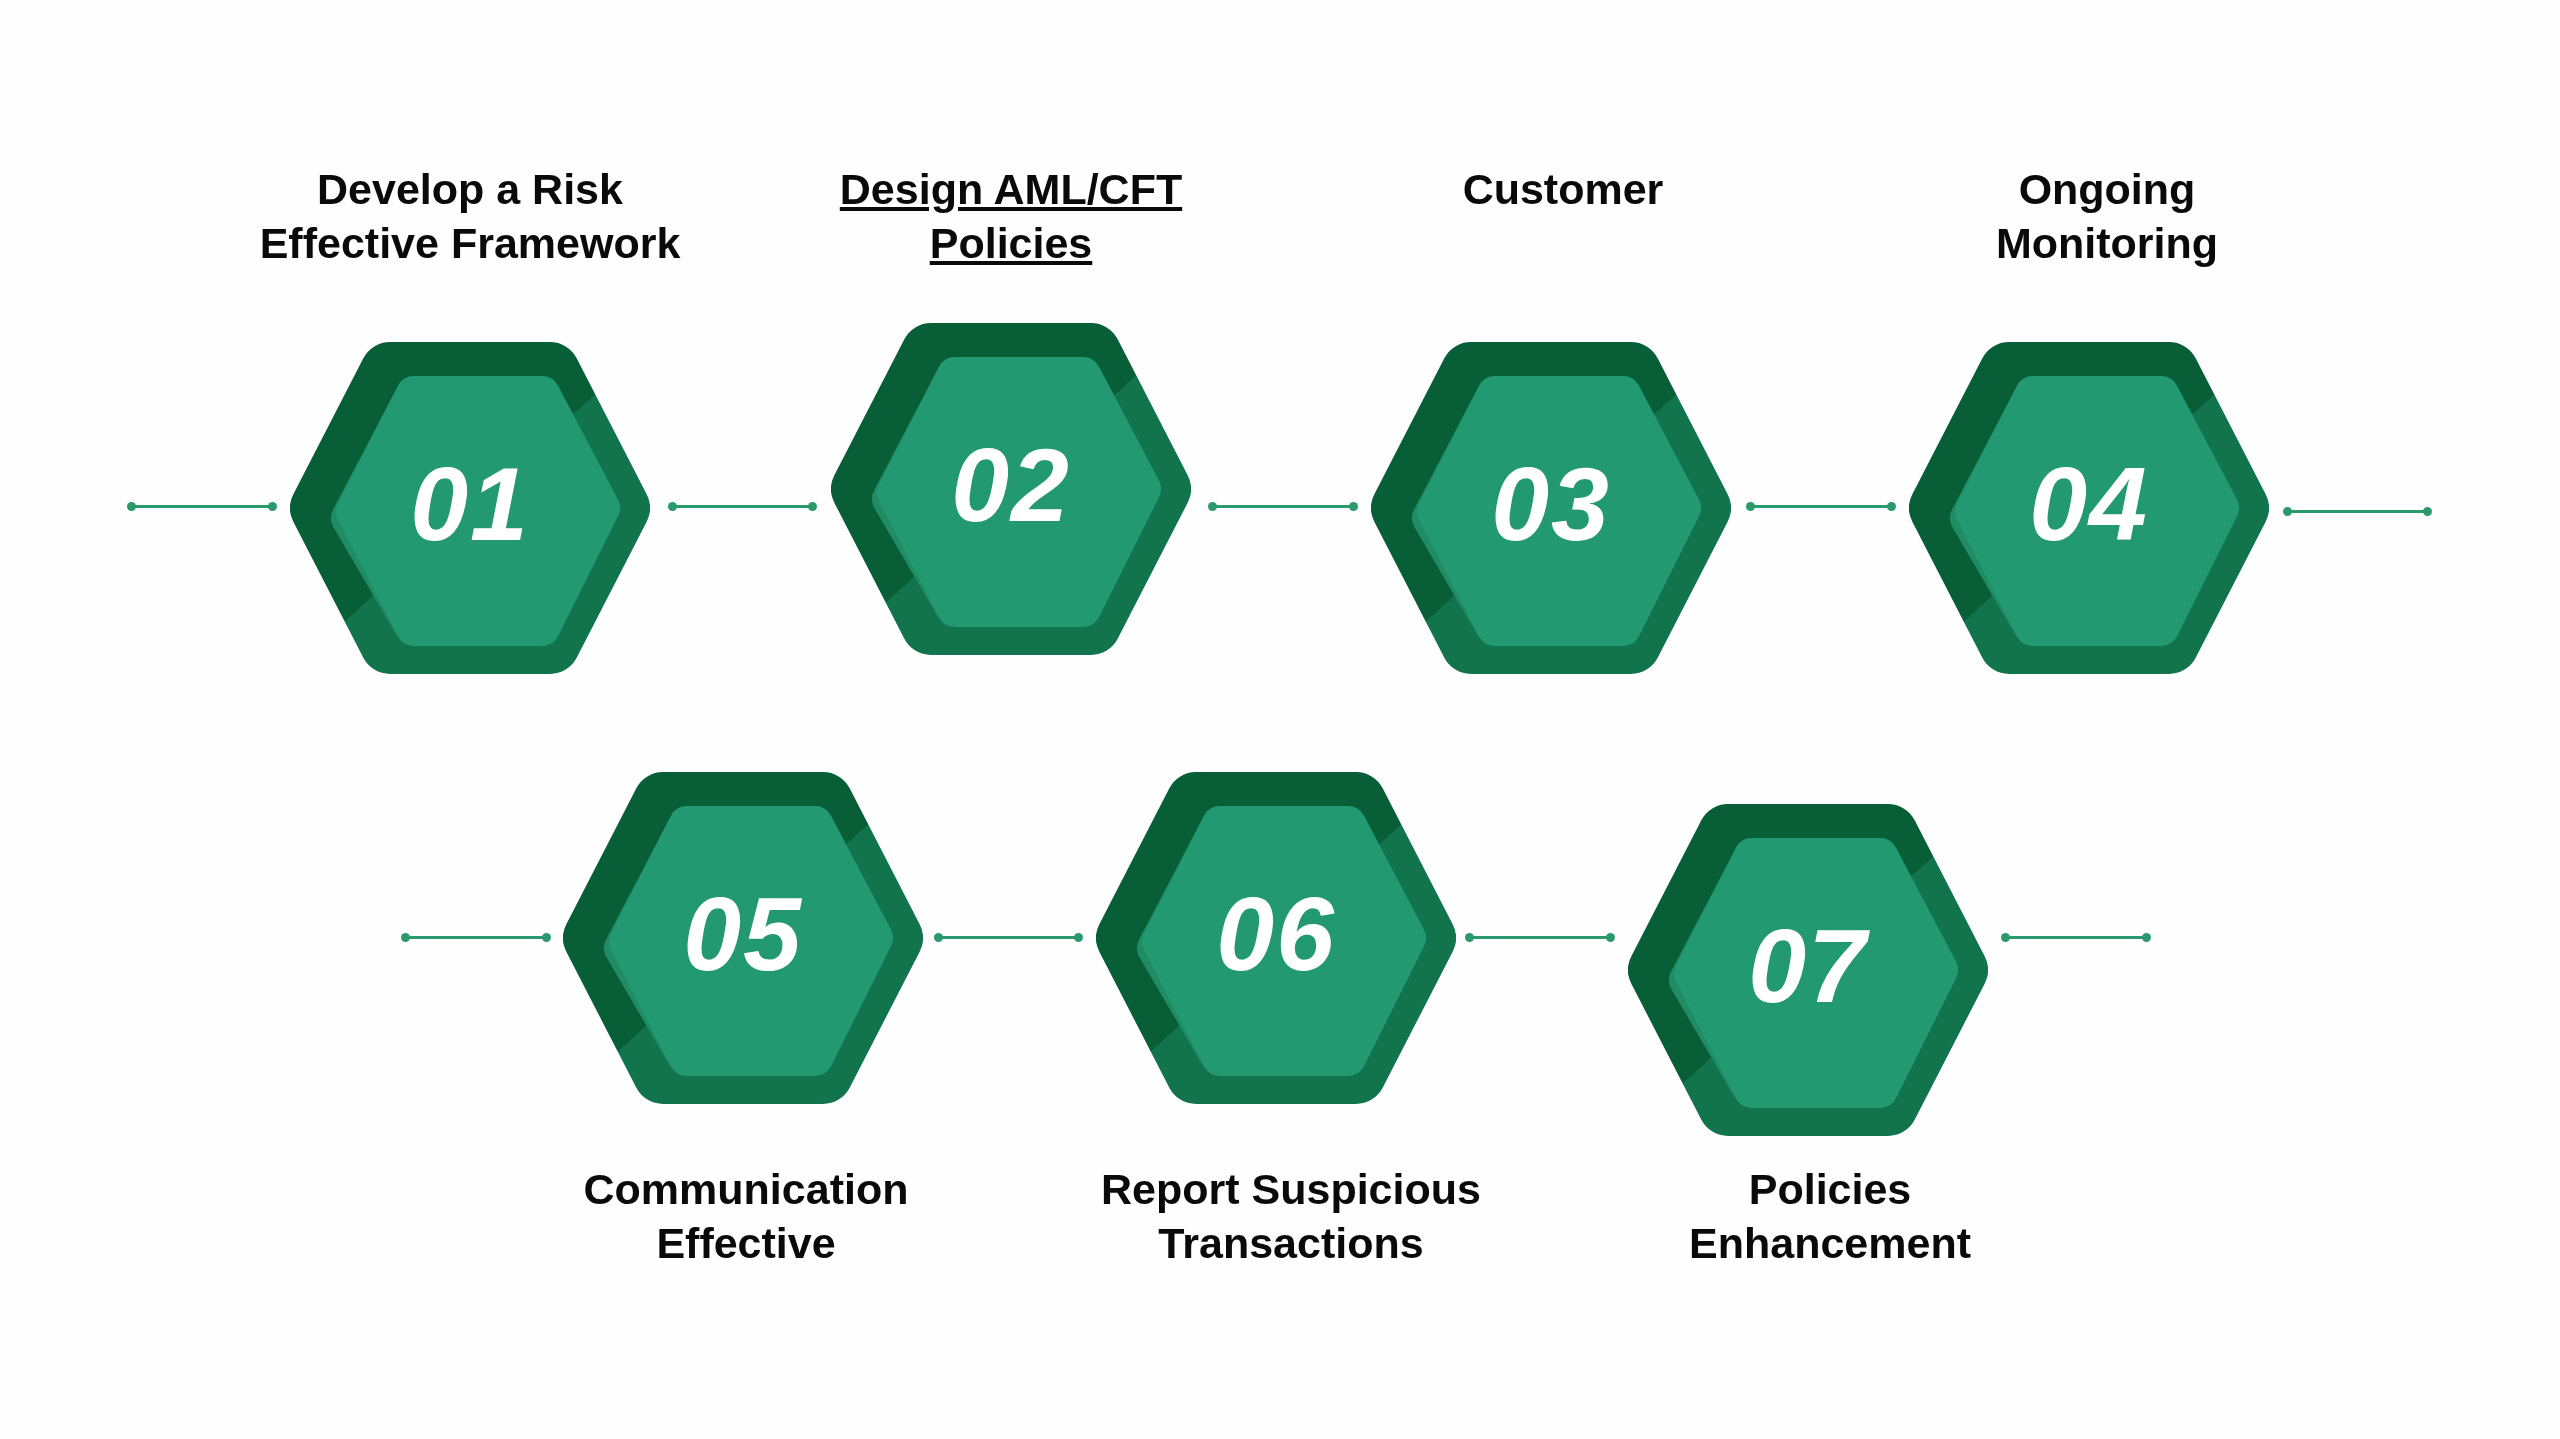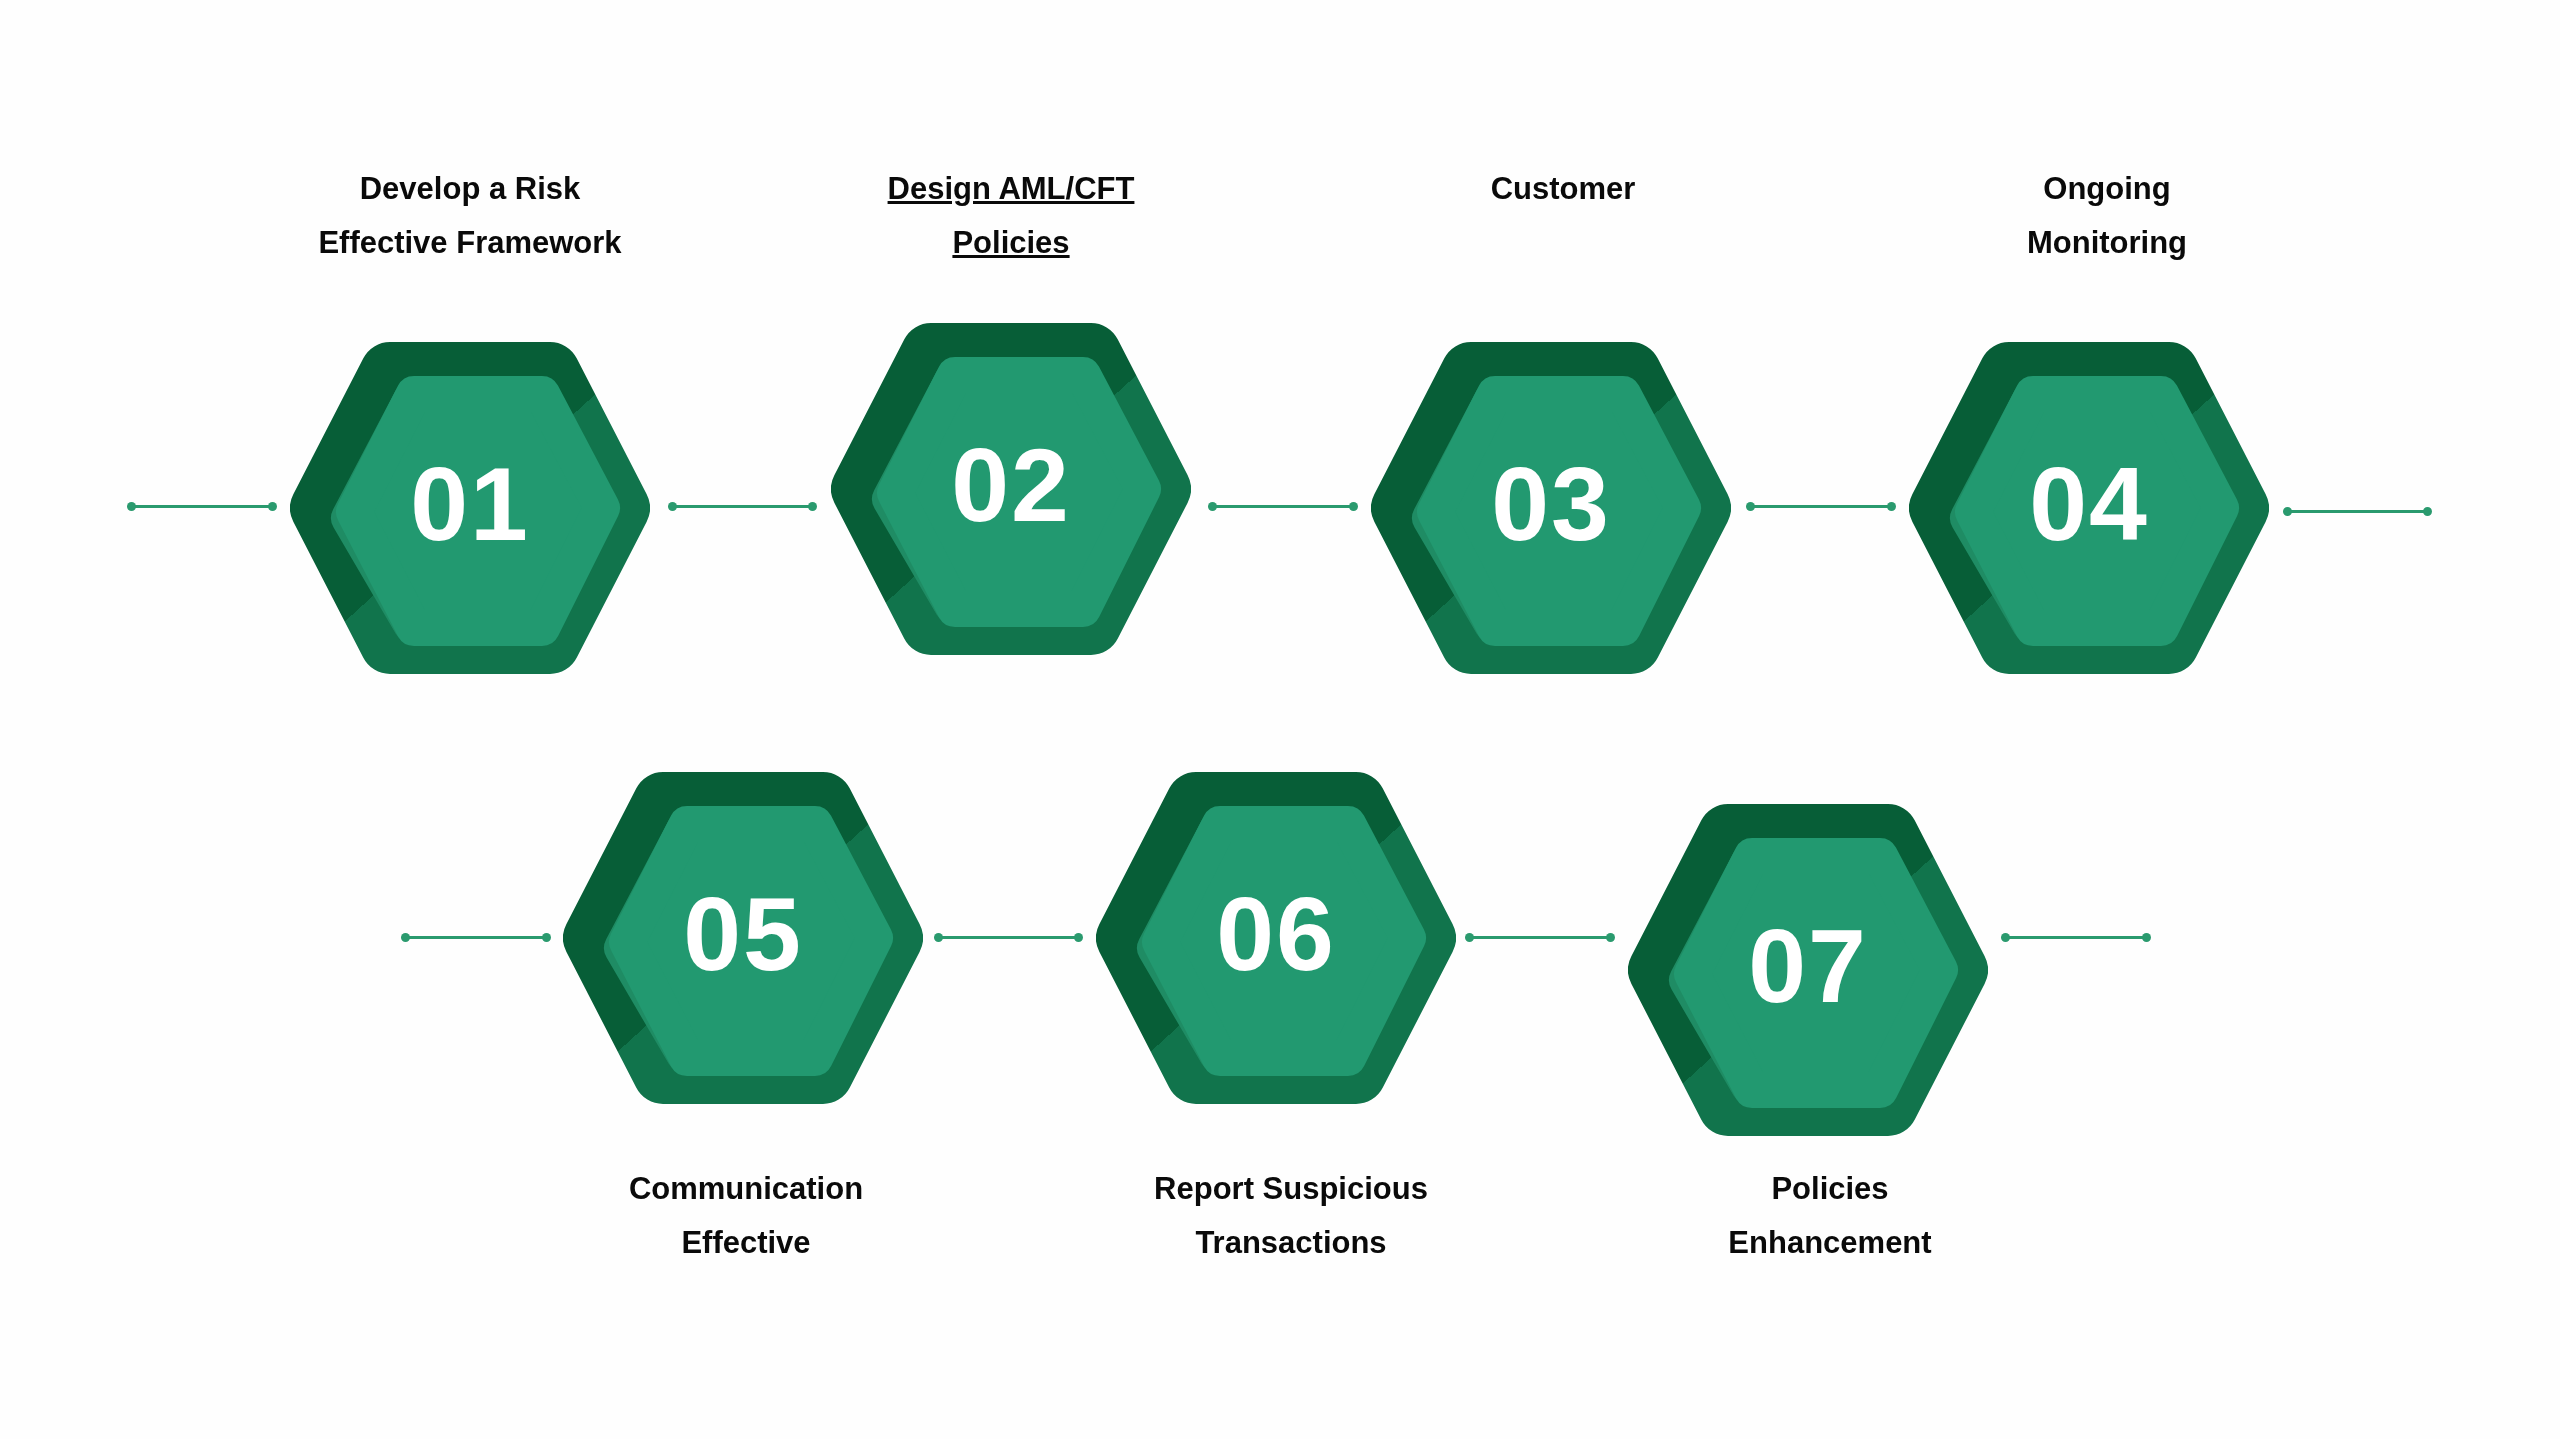--- a/index.html
+++ b/index.html
@@ -1,31 +1,31 @@
 <!DOCTYPE html>
 <html><head>
 <meta charset="utf-8">
 <style>
   html, body { margin:0; padding:0; }
   body {
     width:2560px; height:1439px; position:relative; overflow:hidden;
     background:#fefefe;
     font-family:"Liberation Sans", "DejaVu Sans", sans-serif;
   }
-  .step { position:absolute; width:360px; height:307px; }
+  .step { position:absolute; width:360px; height:307px;font-style:italic; }
   .step svg { position:absolute; left:0; top:0; width:360px; height:332px; }
   .num {
     position:absolute; left:0; top:0; width:360px; height:332px;
     display:flex; align-items:center; justify-content:center;
     color:#ffffff; font-weight:700; font-size:104px; letter-spacing:2px;
     padding-bottom:8px; box-sizing:border-box;
   }
   .label {
     position:absolute; width:560px; text-align:center;
-    font-weight:700; font-size:31px; line-height:54px; color:#0a0a0a;
+    font-weight:700; font-size:43px; line-height:54px; color:#0a0a0a;
   }
   .conn { position:absolute; height:3px; background:#2a9a6e; }
   .conn::before, .conn::after {
     content:""; position:absolute; top:-3px; width:9px; height:9px;
     border-radius:50%; background:#2a9a6e;
   }
   .conn::before { left:-4px; }
   .conn::after { right:-4px; }
 </style>
 </head>

